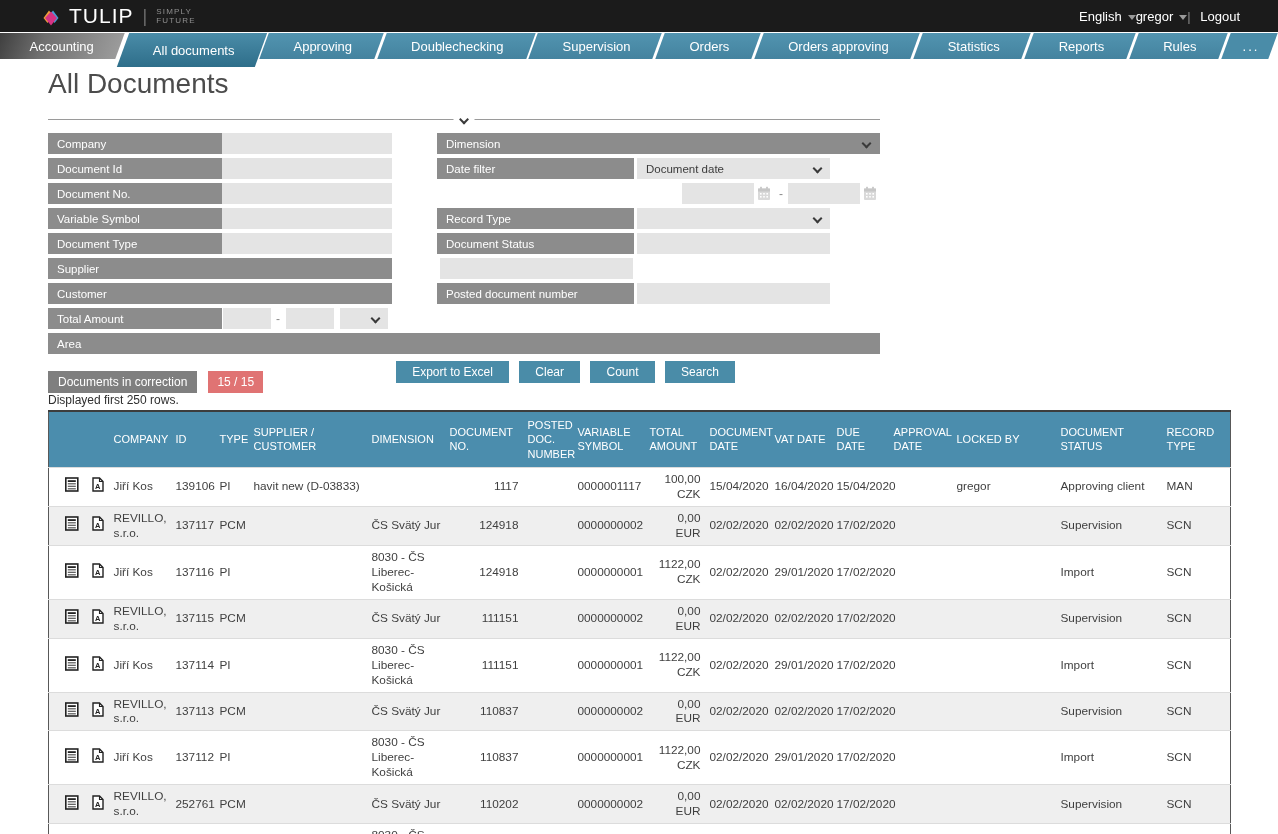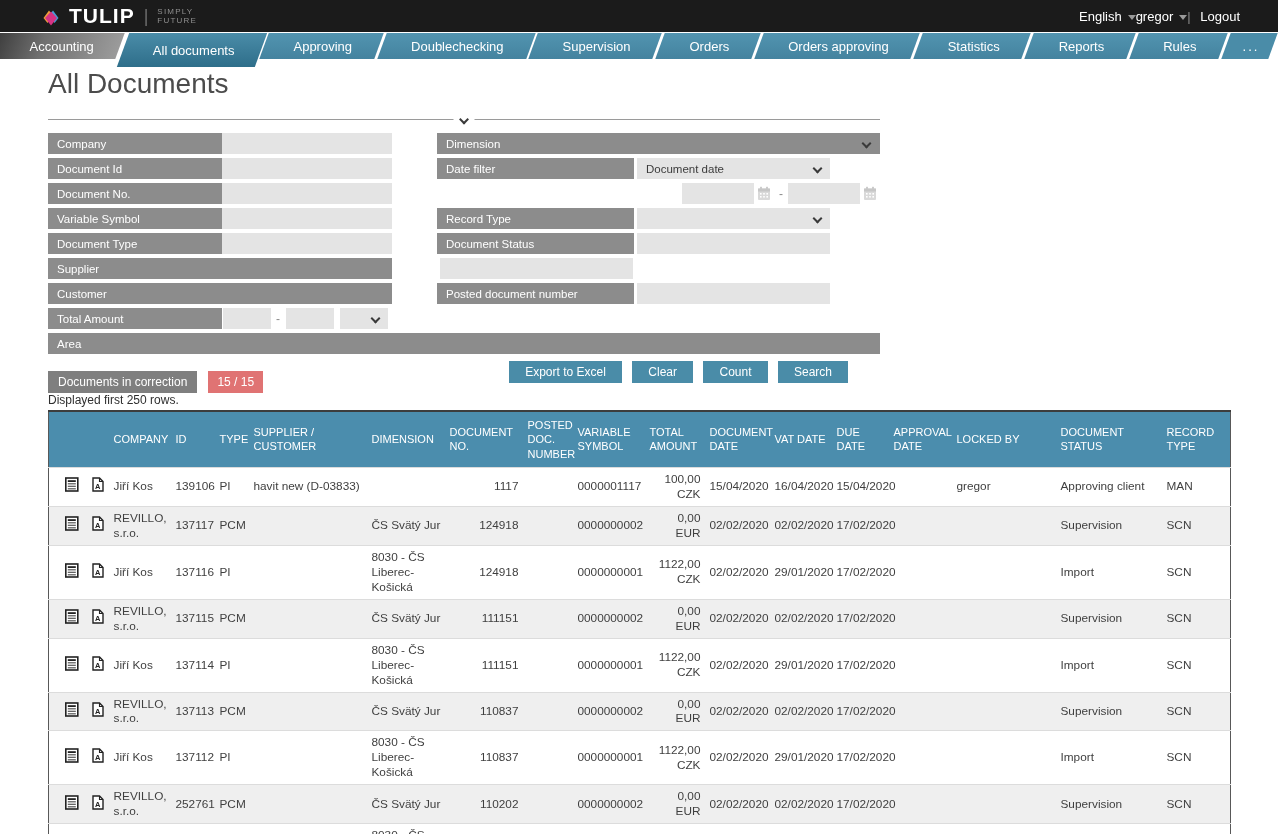--- a/index.html
+++ b/index.html
@@ -3,21 +3,21 @@
 <meta charset="utf-8">
 <style>
   * { box-sizing: border-box; margin: 0; padding: 0; }
   html,body { width:1278px; height:834px; overflow:hidden; background:#fff;
     font-family:"Liberation Sans","DejaVu Sans",sans-serif; }
 
   
   .topbar { height:32px; background:#1b1b1b; display:flex; align-items:center;
     justify-content:space-between; padding:0 38px 0 40px; }
   .brand { display:flex; align-items:center; gap:7px; }
-  .brand-name { color:#fff; font-size:21px; font-weight:bold; letter-spacing:1px; }
+  .brand-name { color:#fff; font-size:21px; font-weight:normal; letter-spacing:1px; }
   .brand-sep { color:#6e6e6e; font-size:18px; font-weight:300; margin:0 2px; }
   .brand-tagline { color:#8f8f8f; font-size:8px; letter-spacing:1.2px; line-height:1.15; }
   .topbar-right { display:flex; align-items:center; color:#fff; font-size:13px; }
   .caret-down { display:inline-block; width:0; height:0; border-left:4px solid transparent;
     border-right:4px solid transparent; border-top:5px solid #9a9a9a; margin-left:6px; vertical-align:middle; }
   .pipe { color:#8a8a8a; margin-right:6px; }
   .menu-item { cursor:pointer; }
 
   
   .tabbar { height:27px; display:flex; align-items:flex-start; padding:1px 2px 0 0;
@@ -62,21 +62,21 @@
     padding:0 9px; font-size:11.5px; color:#3c3c3c; cursor:pointer; }
   .flabel.has-chev { justify-content:space-between; padding-right:10px; cursor:pointer; }
   .amount-input { width:48px; background:#e4e4e4; border:none; margin-left:1px; }
   .dash { width:14px; text-align:center; color:#8a8a8a; font-size:12px; align-self:center; }
   .amount-select { width:48px; margin-left:6px; }
   .daterange { justify-content:flex-end; align-items:center; }
   .date-input { width:72px; height:21px; background:#e4e4e4; border:none; }
   .cal-icon { margin:0 3px 0 3px; display:inline-flex; cursor:pointer; }
 
   
-  .actions { width:800px; margin-top:7px; display:flex; justify-content:space-between; }
+  .actions { width:687px; margin-top:7px; display:flex; justify-content:space-between; }
   .actions-left { margin-top:10px; display:flex; align-items:stretch; }
   .gray-btn { background:#7f7f7f; color:#fff; border:none; font-size:12px; padding:4px 10px;
     cursor:pointer; font-family:inherit; }
   .red-badge { background:#e07373; color:#fff; font-size:12px; padding:4px 9px; margin-left:11px;
     display:flex; align-items:center; }
   .teal-btn { background:#4a8ca8; color:#fff; border:none; font-size:12px; padding:4px 16px;
     margin-left:6px; cursor:pointer; font-family:inherit; }
   .results-note { font-size:12px; color:#2f2f2f; margin-top:0; }
 
   

